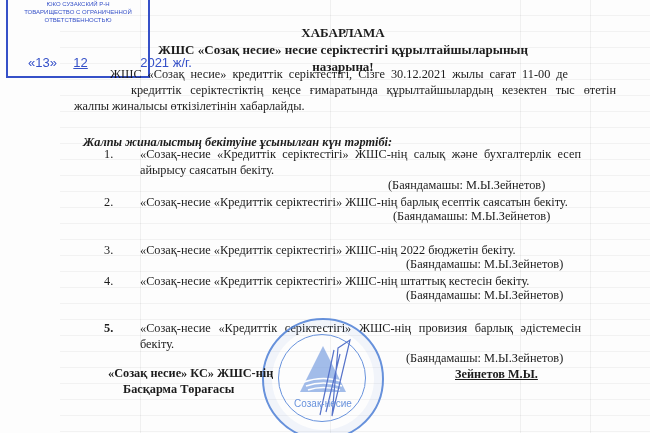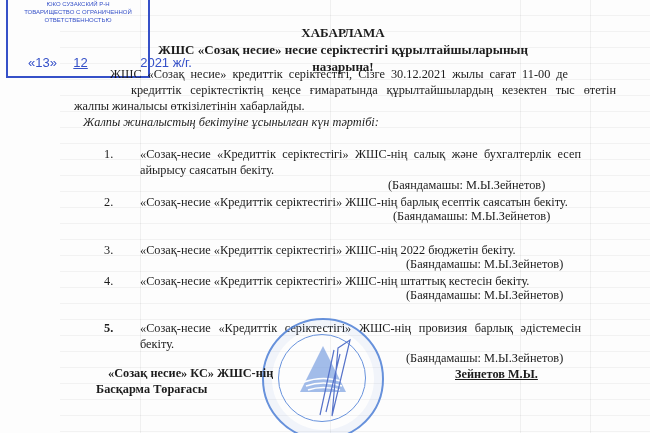--- a/index.html
+++ b/index.html
@@ -27,21 +27,21 @@
   .stamp-rect .st-num span.hand { font-style:italic; font-family:"DejaVu Serif", serif; text-decoration:underline; }
   .stamp-date {
     position:absolute; left:28px; top:55px; color:#3550c8; font-size:13px;
     font-family:"Liberation Sans", sans-serif; 
   }
 
   .title { position:absolute; left:0; width:650px; text-align:center; font-weight:bold; font-size:13px; }
   .p { position:absolute; font-size:12.3px; line-height:17px; }
   .justify { text-align:justify; text-align-last:justify; }
   .bold { font-weight:bold; }
-  .bi { font-weight:normal; font-style:italic; }
+  .bi { font-weight:bold; font-style:italic;margin-top:20px; }
   .item { position:absolute; font-size:12.3px; line-height:16px; }
   .item .num { position:absolute; left:0; }
   .item .txt { position:absolute; left:36px; }
   .spk { position:absolute; font-size:12.3px; }
 
   .seal {
     position:absolute; left:262px; top:318px; width:118px; height:118px;
     border-radius:50%; border:2px solid #4d7fd6;
     box-shadow: inset 0 0 0 8px rgba(77,127,214,0.08);
     opacity:0.85;
@@ -113,17 +113,18 @@
 </div>
 <div class="spk" style="left:406px; top:351px;">(Баяндамашы: М.Ы.Зейнетов)</div>
 
 <div class="seal">
   <div class="inner"></div>
   <svg width="118" height="118" viewBox="0 0 118 118">
     <polygon points="59,26 82,72 36,72" fill="#6f98de" opacity="0.75"></polygon>
     <path d="M40 62 Q59 55 80 62 M42 66 Q59 60 78 66 M44 70 Q59 65 76 70" stroke="#fff" stroke-width="1.5" fill="none"></path>
     <path d="M70 30 L56 95 M76 34 L62 92 M74 28 L86 20 L68 96 Z" stroke="#3a5bc0" stroke-width="1.2" fill="none"></path>
   </svg>
+  <div class="seal-name">Созақ-несие</div>
 </div>
 
 <div class="p bold" style="left:108px; top:365px;">«Созақ несие» КС» ЖШС-нің</div>
-<div class="p bold" style="left:96px; top:381px;">Басқарма Төрағасы</div>
+<div class="p bold" style="left:123px; top:381px;">Басқарма Төрағасы</div>
 <div class="p bold" style="left:455px; top:366px;text-decoration:underline;">Зейнетов М.Ы.</div>
 
 </body></html>

